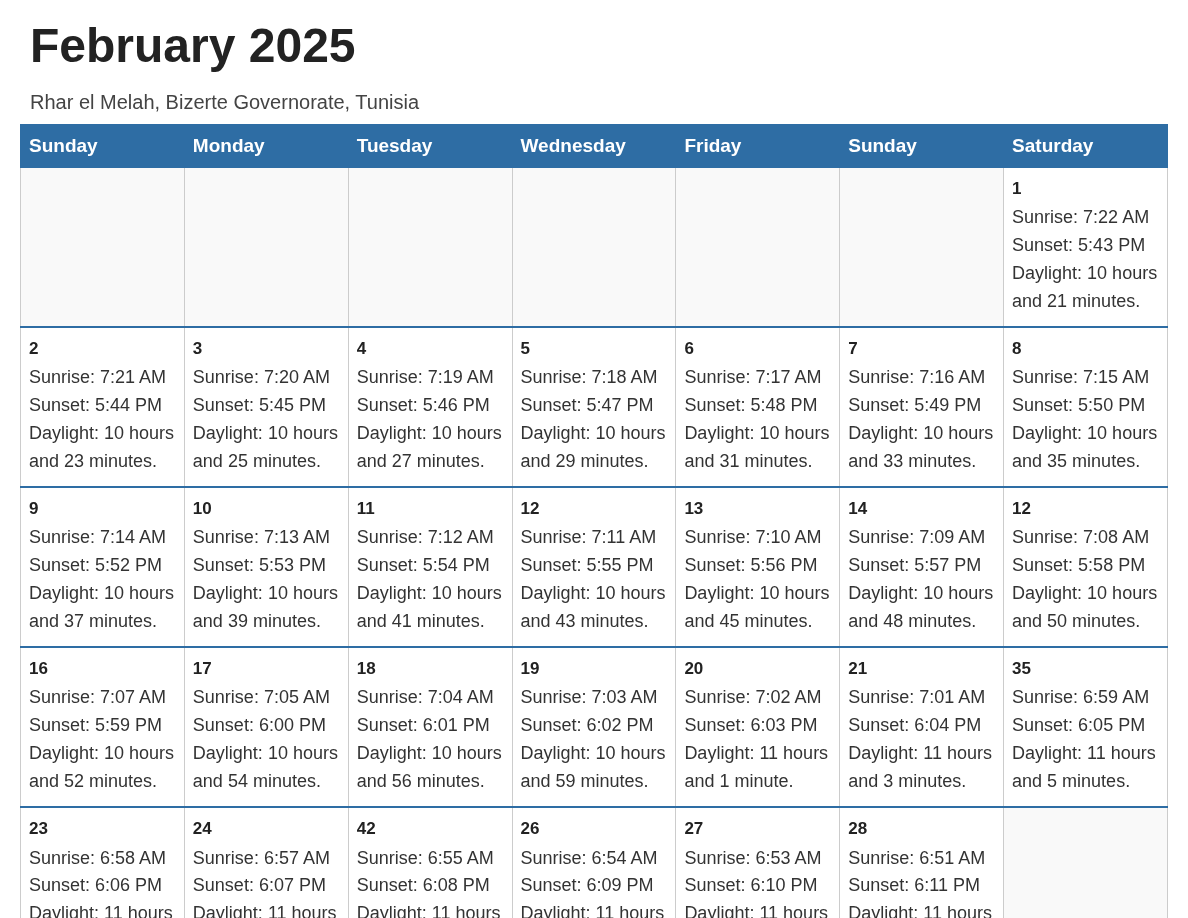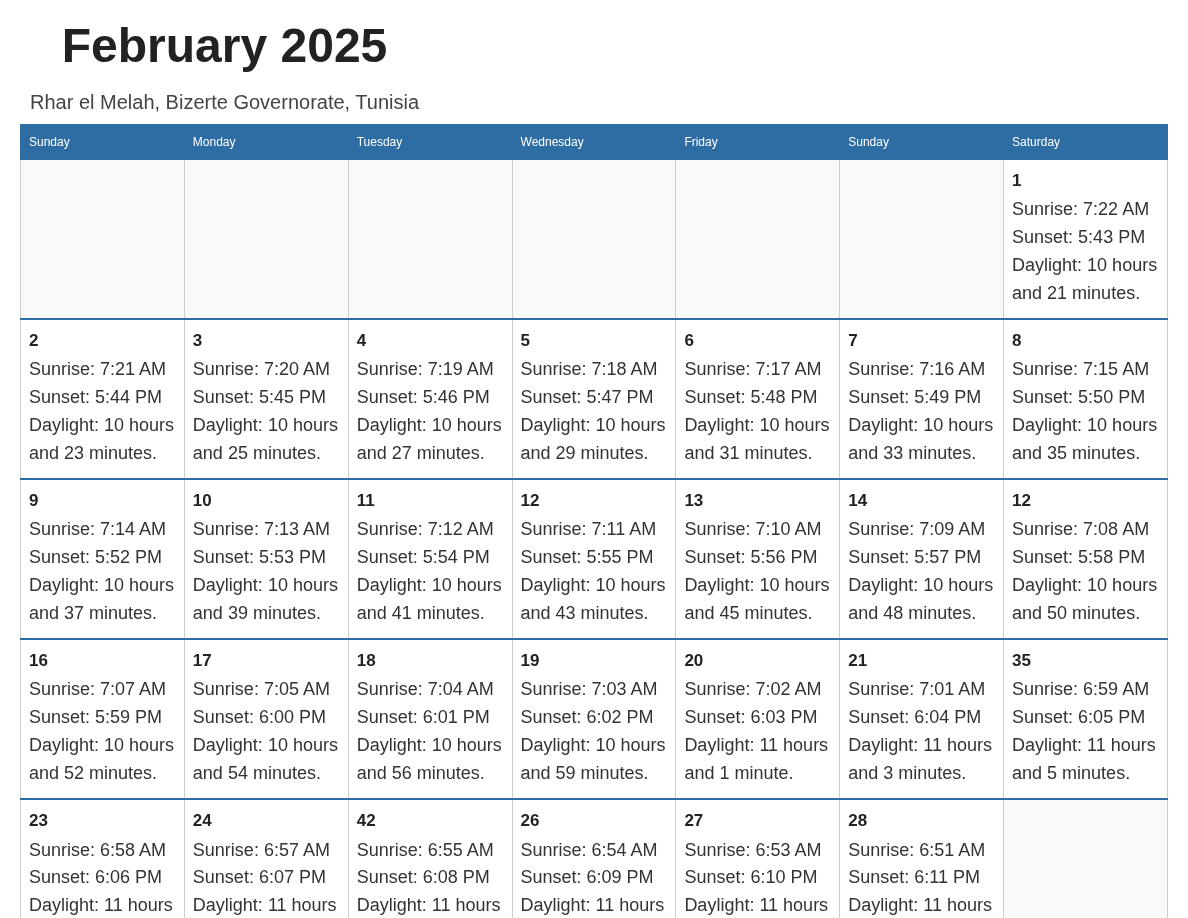--- a/index.html
+++ b/index.html
@@ -38,21 +38,21 @@
       width: 0;
       height: 0;
       border-left: 10px solid transparent;
       border-bottom: 14px solid #1a7abf;
       margin-left: 2px;
       vertical-align: middle;
       position: relative;
       top: -3px;
     }
     .title-section {
-      text-align: center;
+      text-align: left;
     }
     .calendar-title {
       font-size: 48px;
       font-weight: bold;
       color: #222;
       line-height: 1.1;
     }
     .calendar-subtitle {
       font-size: 20px;
       color: #444;
@@ -62,22 +62,22 @@
       padding: 0 20px 20px 20px;
     }
     table {
       width: 100%;
       border-collapse: collapse;
       table-layout: fixed;
     }
     thead tr th {
       background-color: #2e6da4;
       color: #fff;
-      font-size: 12px;
-      font-weight: normal;
+      font-size: 19px;
+      font-weight: bold;
       padding: 10px 8px;
       text-align: left;
       border: 1px solid #2e6da4;
     }
     tbody tr {
       border-bottom: 2px solid #2e6da4;
     }
     tbody tr td {
       vertical-align: top;
       padding: 8px 8px 10px 8px;

